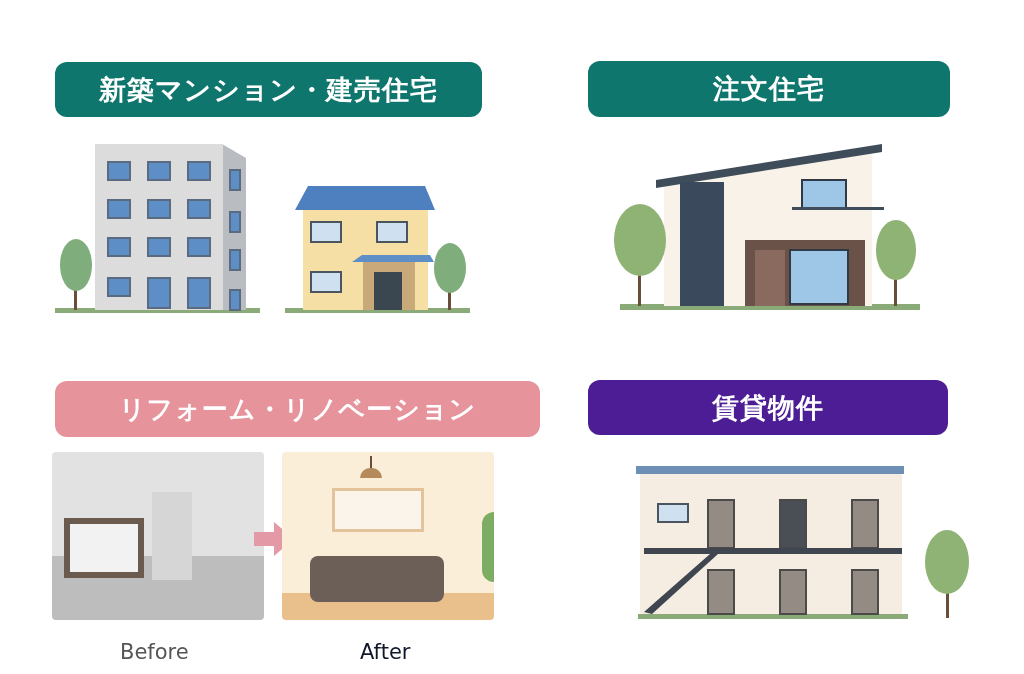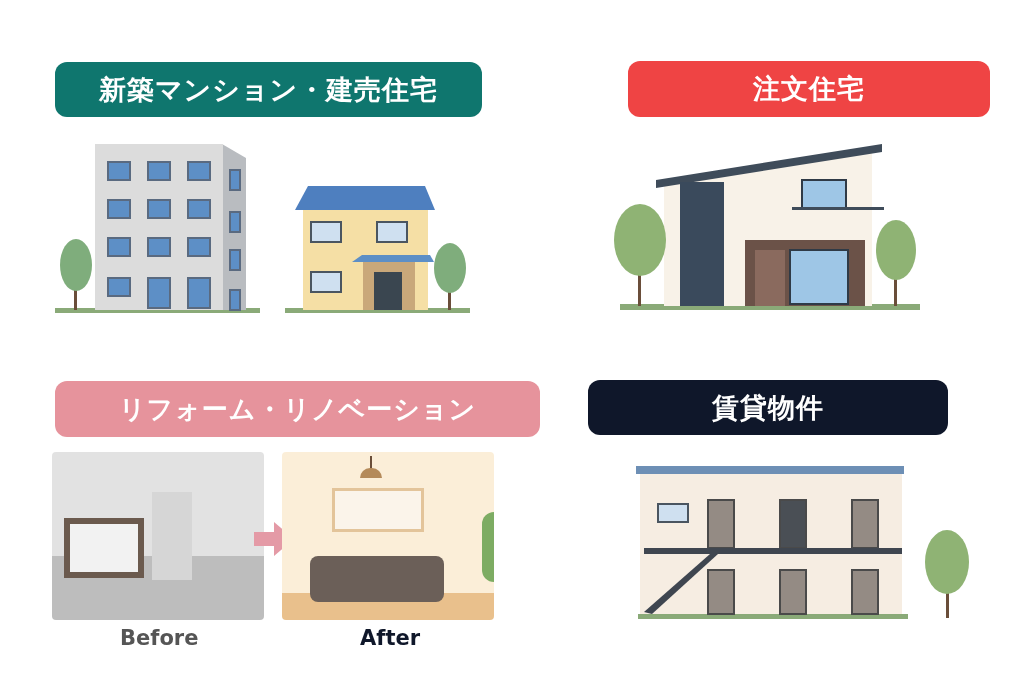--- a/index.html
+++ b/index.html
@@ -4,29 +4,29 @@
 <style>
   * { box-sizing: border-box; margin: 0; padding: 0; }
   html, body { width: 1024px; height: 674px; background: #ffffff; overflow: hidden; }
   body { position: relative; font-family: "DejaVu Sans", sans-serif; }
   .badge {
     position: absolute; border-radius: 12px; color: #fff; font-weight: bold;
     display: flex; align-items: center; justify-content: center;
     font-size: 27px; letter-spacing: 1px;
   }
   .illus { position: absolute; }
-  .lbl { position: absolute; font-weight: bold; font-size: 21px; font-family: "DejaVu Sans", sans-serif; }
+  .lbl { position: absolute; font-weight: normal; font-size: 21px; font-family: "DejaVu Sans", sans-serif; margin-top: 14px; }
 </style>
 </head>
 <body>
 
 <div class="badge" style="left:55px;top:62px;width:427px;height:55px;background:#0f766e;">新築マンション・建売住宅</div>
-<div class="badge" style="left:588px;top:61px;width:362px;height:56px;background:#ef4444;margin-left:40px;">注文住宅</div>
+<div class="badge" style="left:588px;top:61px;width:362px;height:56px;background:#0f766e;">注文住宅</div>
 <div class="badge" style="left:55px;top:381px;width:485px;height:56px;background:#e6939c;font-size:26px;">リフォーム・リノベーション</div>
-<div class="badge" style="left:588px;top:380px;width:360px;height:55px;background:#0f172a;">賃貸物件</div>
+<div class="badge" style="left:588px;top:380px;width:360px;height:55px;background:#4c1d95;">賃貸物件</div>
 
 <svg class="illus" style="left:50px;top:140px;" width="430" height="180" viewBox="0 0 430 180">
   <rect x="5" y="168" width="205" height="5" fill="#8aaa78"></rect>
   <polygon points="172,4 196,18 196,170 172,170" fill="#b9bcc0"></polygon>
   <rect x="45" y="4" width="128" height="166" fill="#dcdcdc"></rect>
   <g fill="#5d8fc6" stroke="#5a6a80" stroke-width="2">
     <rect x="58" y="22" width="22" height="18"></rect>
       <rect x="98" y="22" width="22" height="18"></rect>
       <rect x="138" y="22" width="22" height="18"></rect>
     <rect x="58" y="60" width="22" height="18"></rect>

